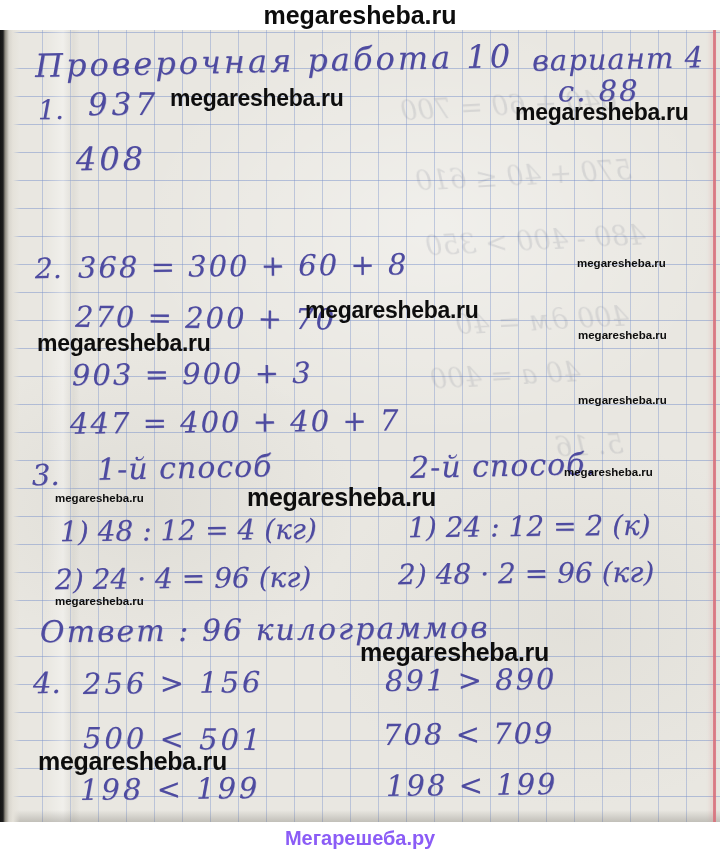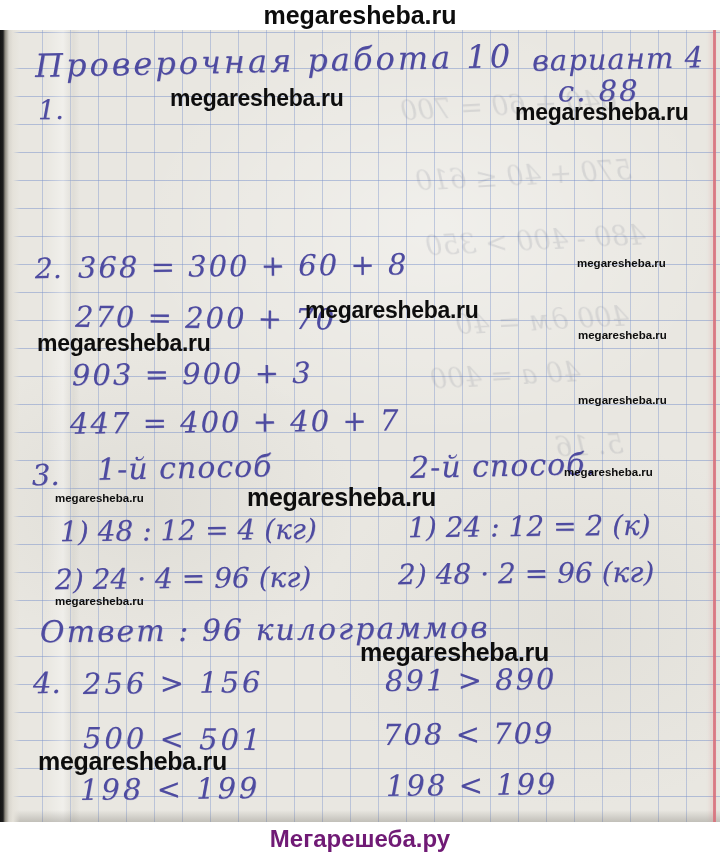--- a/index.html
+++ b/index.html
@@ -5,21 +5,21 @@
   html,body{margin:0;padding:0;background:#ffffff;}
   #screen{position:relative;width:720px;height:855px;overflow:hidden;background:#ffffff;
           font-family:"Liberation Sans",sans-serif;}
 
   
   .band{position:absolute;left:0;width:720px;background:#ffffff;display:flex;
         align-items:center;justify-content:center;z-index:5;}
   .band.top{top:0;height:30px;}
   .band.bottom{top:822px;height:33px;}
   .band.top .site{font-weight:bold;font-size:25px;color:#0c0c0c;letter-spacing:0px;}
-  .band.bottom .site{font-weight:bold;font-size:24px;color:#701a75;letter-spacing:0px;}
+  .band.bottom .site{font-weight:bold;font-size:20px;color:#8b5cf6;letter-spacing:0px;}
 
   
   .paper{position:absolute;left:0;top:30px;width:720px;height:792px;background-color:#e9e7e1;
          background-image:
            radial-gradient(420px 300px at 60% 25%, rgba(255,255,255,0.35), rgba(255,255,255,0) 70%),
            radial-gradient(300px 220px at 20% 60%, rgba(205,203,196,0.35), rgba(205,203,196,0) 70%),
            radial-gradient(360px 260px at 80% 75%, rgba(210,208,200,0.30), rgba(210,208,200,0) 70%);
          overflow:hidden;}
   .grid{position:absolute;left:0;top:0;width:100%;height:100%;
         background-image:
@@ -69,20 +69,22 @@
     <div class="bleed" style="left:425px;top:195px;">480 - 400 &gt; 350</div>
     <div class="bleed" style="left:455px;top:275px;">400 дм = 40</div>
     <div class="bleed" style="left:430px;top:330px;">40 а = 400</div>
     <div class="bleed" style="left:555px;top:400px;">5. 16</div>
 
     <div class="ink r1" style="left:35px;top:12px;font-size:32px;letter-spacing:3px;">Проверочная работа 10</div>
     <div class="ink r1" style="left:532px;top:12px;font-size:29px;letter-spacing:1px;">вариант 4</div>
     <div class="ink r2" style="left:558px;top:44px;font-size:29px;letter-spacing:2px;">с. 88</div>
 
     <div class="ink r2" style="left:38px;top:64px;font-size:27px;">1.</div>
+    <div class="ink r2" style="left:88px;top:56px;font-size:31px;letter-spacing:4px;">937</div>
+    <div class="ink r2" style="left:76px;top:110px;font-size:32px;letter-spacing:3px;">408</div>
 
     <div class="ink r2" style="left:35px;top:222px;font-size:28px;">2.</div>
     <div class="ink r2" style="left:78px;top:219px;font-size:29px;letter-spacing:2px;">368 = 300 + 60 + 8</div>
     <div class="ink r3" style="left:75px;top:271px;font-size:29px;letter-spacing:2px;">270 = 200 + 70</div>
     <div class="ink r2" style="left:72px;top:327px;font-size:29px;letter-spacing:2px;">903 = 900 + 3</div>
     <div class="ink r2" style="left:70px;top:375px;font-size:29px;letter-spacing:2px;">447 = 400 + 40 + 7</div>
 
     <div class="ink r2" style="left:32px;top:428px;font-size:29px;">3.</div>
     <div class="ink r1" style="left:97px;top:420px;font-size:30px;letter-spacing:1px;">1-й способ</div>
     <div class="ink r1" style="left:410px;top:418px;font-size:30px;letter-spacing:1px;">2-й способ.</div>

